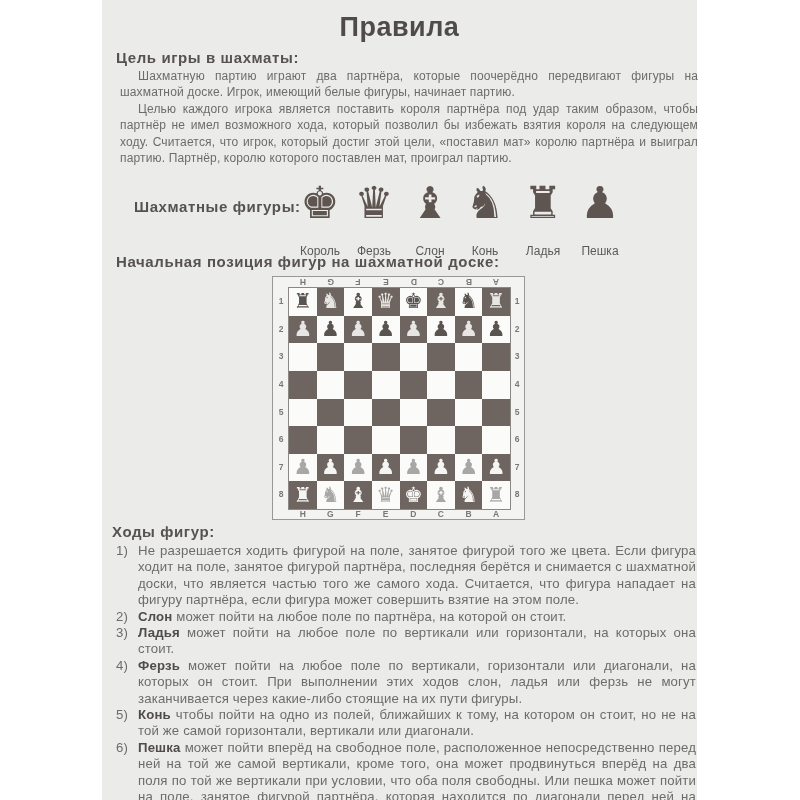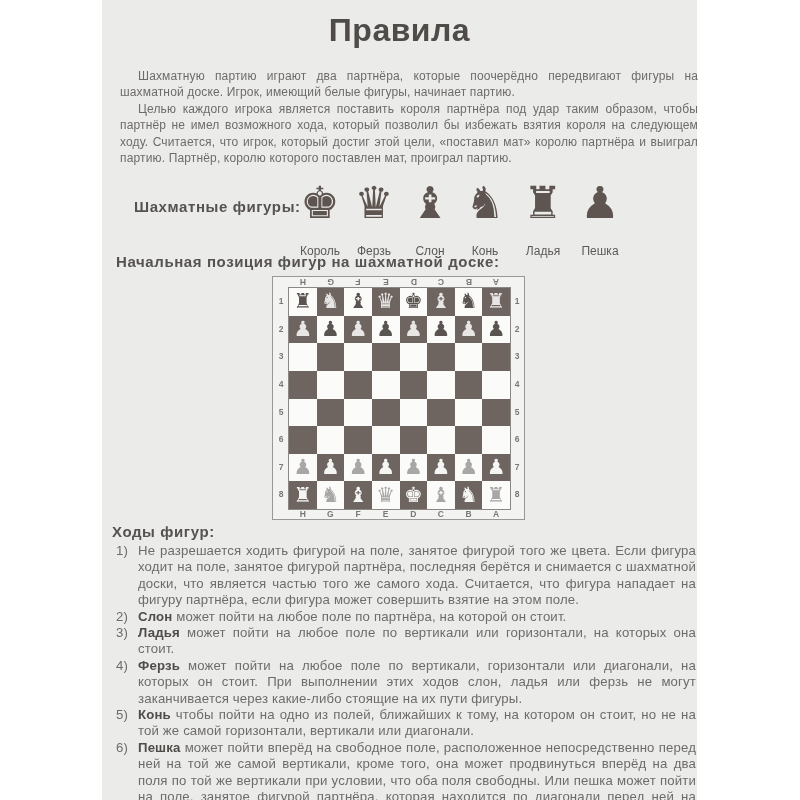--- a/index.html
+++ b/index.html
@@ -1,20 +1,20 @@
 <!DOCTYPE html>
 <html><head>
 <meta charset="utf-8">
 <style>
   html, body { margin:0; padding:0; }
   body { width:800px; height:800px; background:#ffffff; position:relative; overflow:hidden;
          font-family:"Liberation Sans", sans-serif; }
   .page { position:absolute; left:102px; top:0; width:595px; height:800px; background:#ebebea; }
   .title { position:absolute; left:0; width:595px; top:12px; text-align:center; font-weight:bold;
-           font-size:32px; color:#4e4b48; letter-spacing:0.5px; }
+           font-size:27px; color:#4e4b48; letter-spacing:0.5px; }
   .h2 { position:absolute; font-weight:bold; font-size:15px; color:#55524f; letter-spacing:0.6px; }
   .p { position:absolute; left:18px; width:578px; font-size:12px; color:#6e6c6a; line-height:16.4px;
        text-align:justify; letter-spacing:0.15px; }
   .p .ind { display:inline-block; width:18px; }
   .pieces-row { position:absolute; left:190px; top:178px; width:340px; height:70px; }
   .piece { position:absolute; top:0; width:56px; text-align:center; }
   .piece .glyph { font-family:"DejaVu Sans", sans-serif; font-size:44px; line-height:50px; color:#5f5550; display:block; }
   .piece .lbl { font-size:12px; color:#5c5a58; display:block; margin-top:16px; }
   .board-frame { position:absolute; left:170px; top:276px; width:251px; height:242px;
                  border:1px solid #9a9896; background:#f3f3f2; }
@@ -36,20 +36,21 @@
   .li { position:relative; padding-left:22px; text-align:justify; letter-spacing:0.15px; }
   .li .num { position:absolute; left:0; top:0; }
   .li b { color:#4f4c49; }
 </style>
 </head>
 <body>
 
 <div class="page">
   <div class="title">Правила</div>
 
+  <div class="h2" style="left:14px; top:49px;">Цель игры в шахматы:</div>
   <div class="p" style="top:68px;"><span class="ind"></span><span>Шахматную партию играют два партнёра, которые поочерёдно передвигают фигуры на шахматной доске. Игрок, имеющий белые фигуры, начинает партию.</span></div>
   <div class="p" style="top:101px;"><span class="ind"></span><span>Целью каждого игрока является поставить короля партнёра под удар таким образом, чтобы партнёр не имел возможного хода, который позволил бы избежать взятия короля на следующем ходу. Считается, что игрок, который достиг этой цели, «поставил мат» королю партнёра и выиграл партию. Партнёр, королю которого поставлен мат, проиграл партию.</span></div>
 
   <div class="h2" style="left:32px; top:198px;">Шахматные фигуры:</div>
   <div class="pieces-row">
     <div class="piece" style="left:0px;">
       <span class="glyph">♚</span>
       <span class="lbl">Король</span>
     </div>
     <div class="piece" style="left:54px;">

